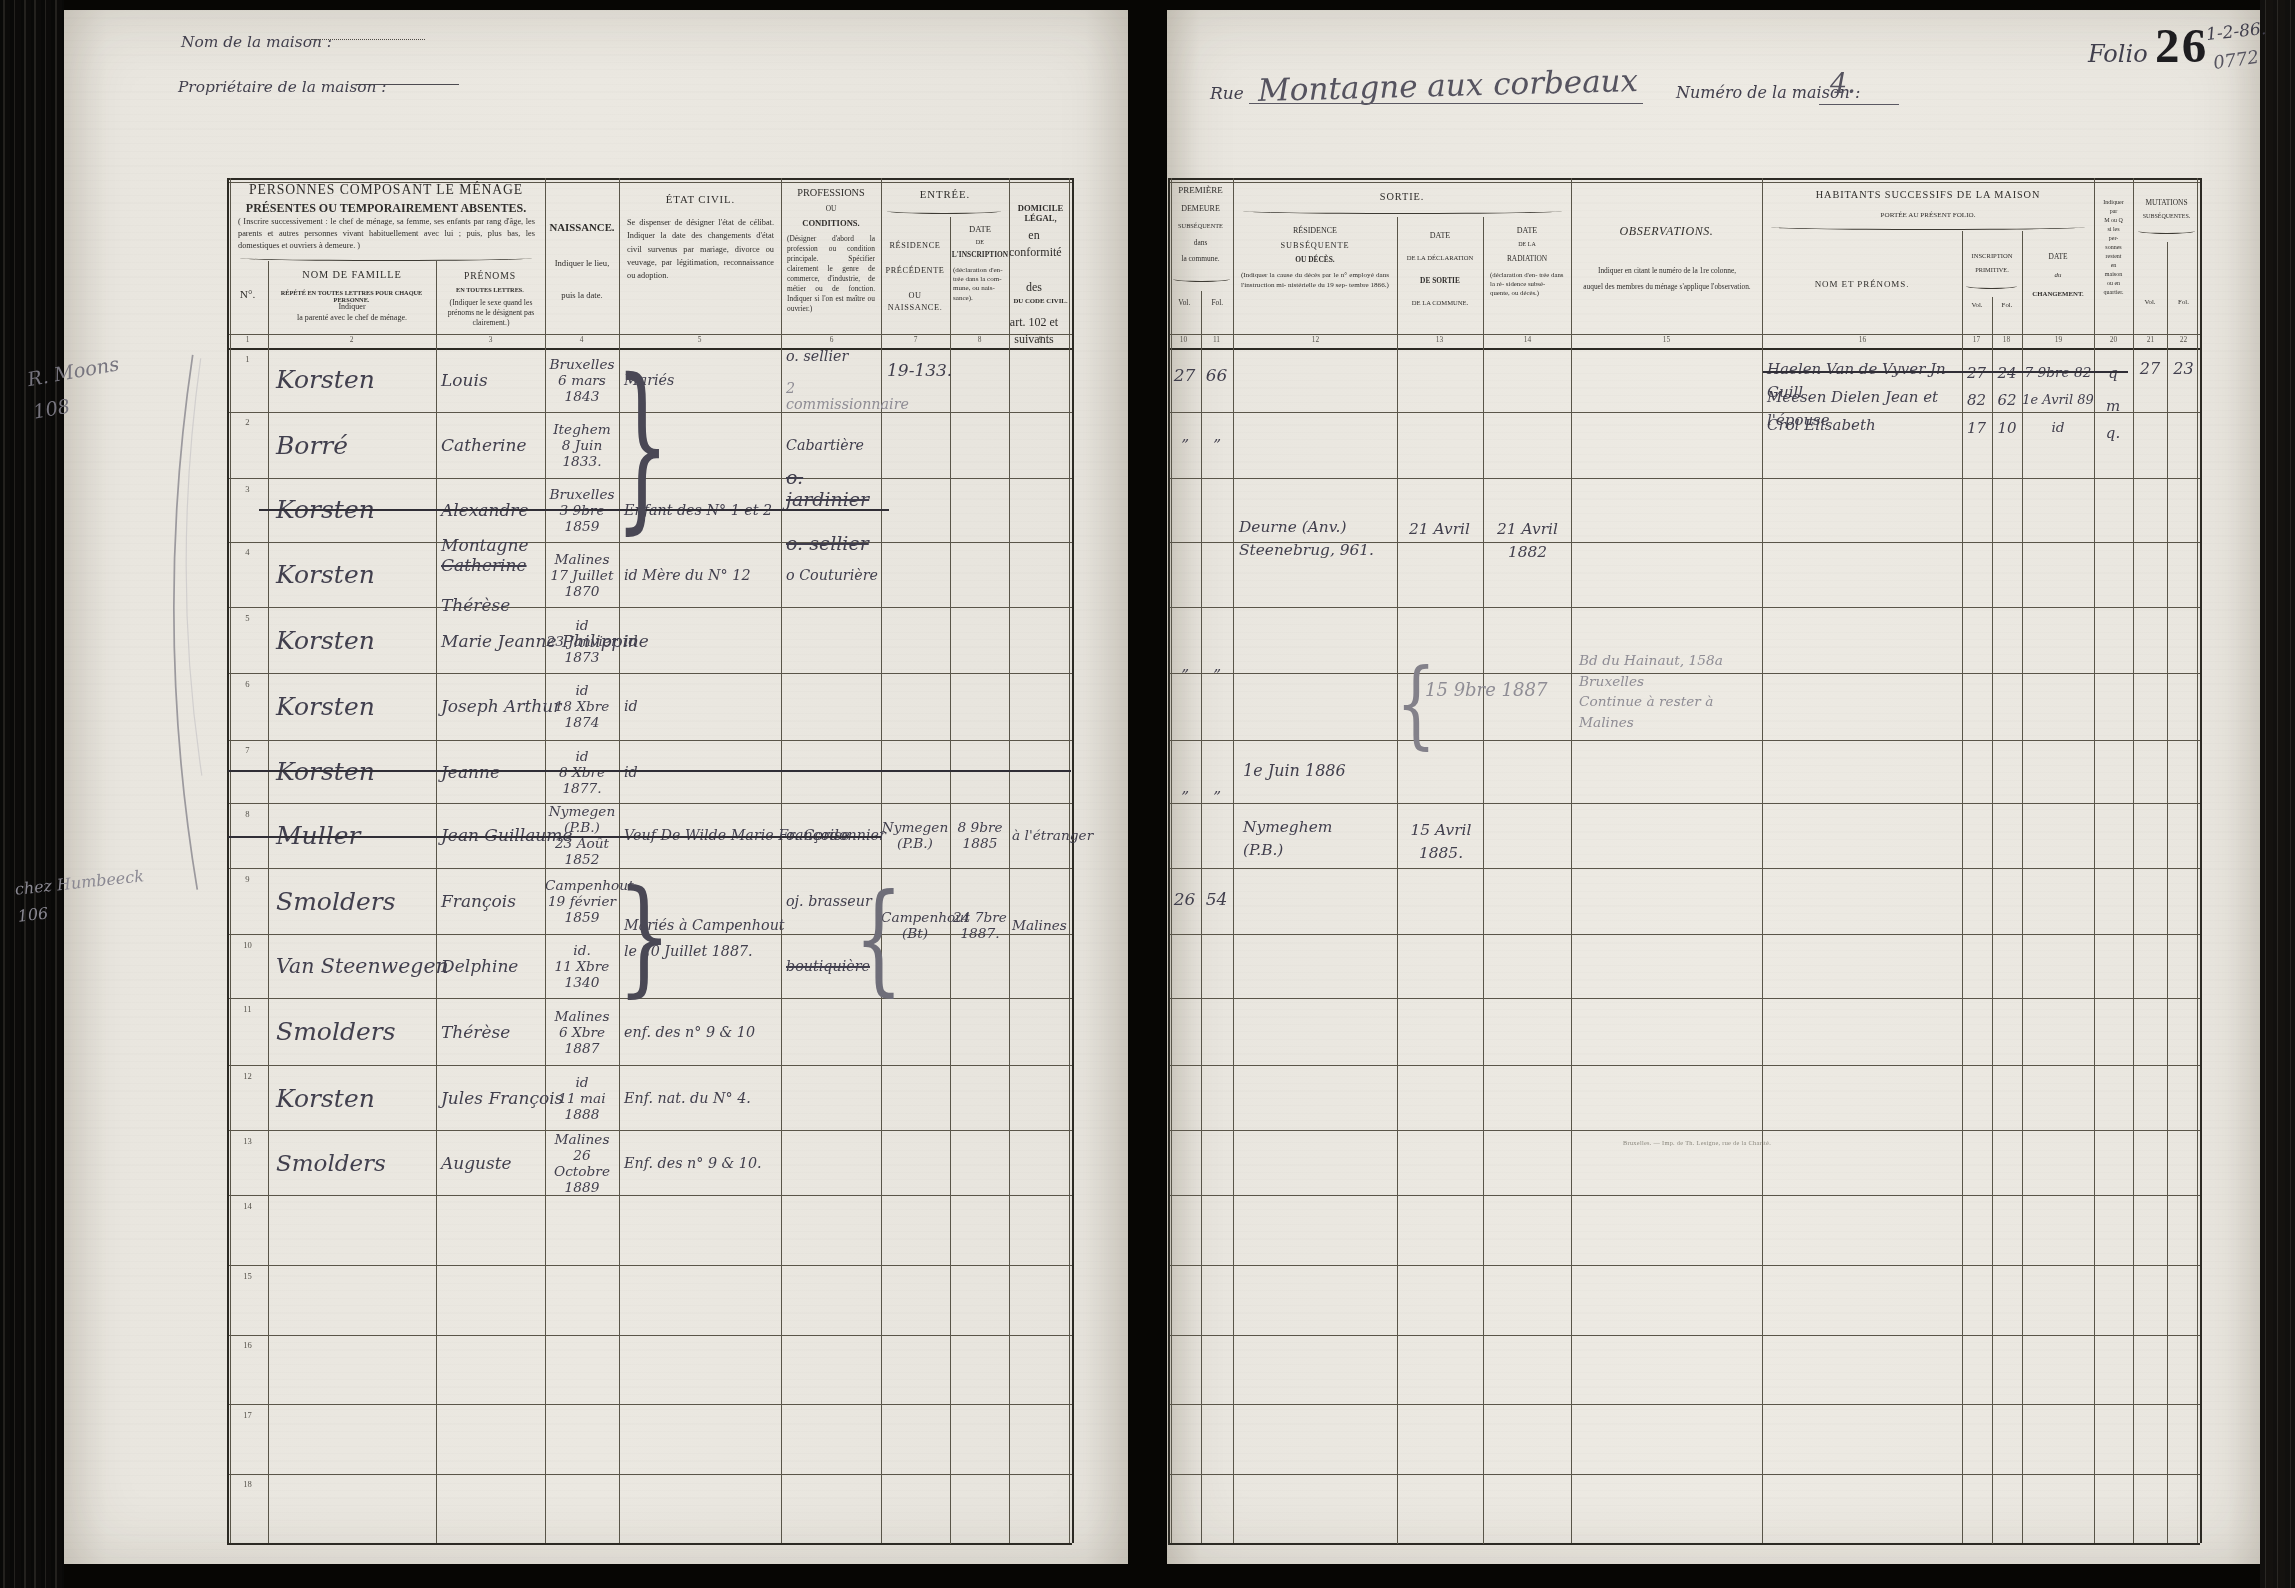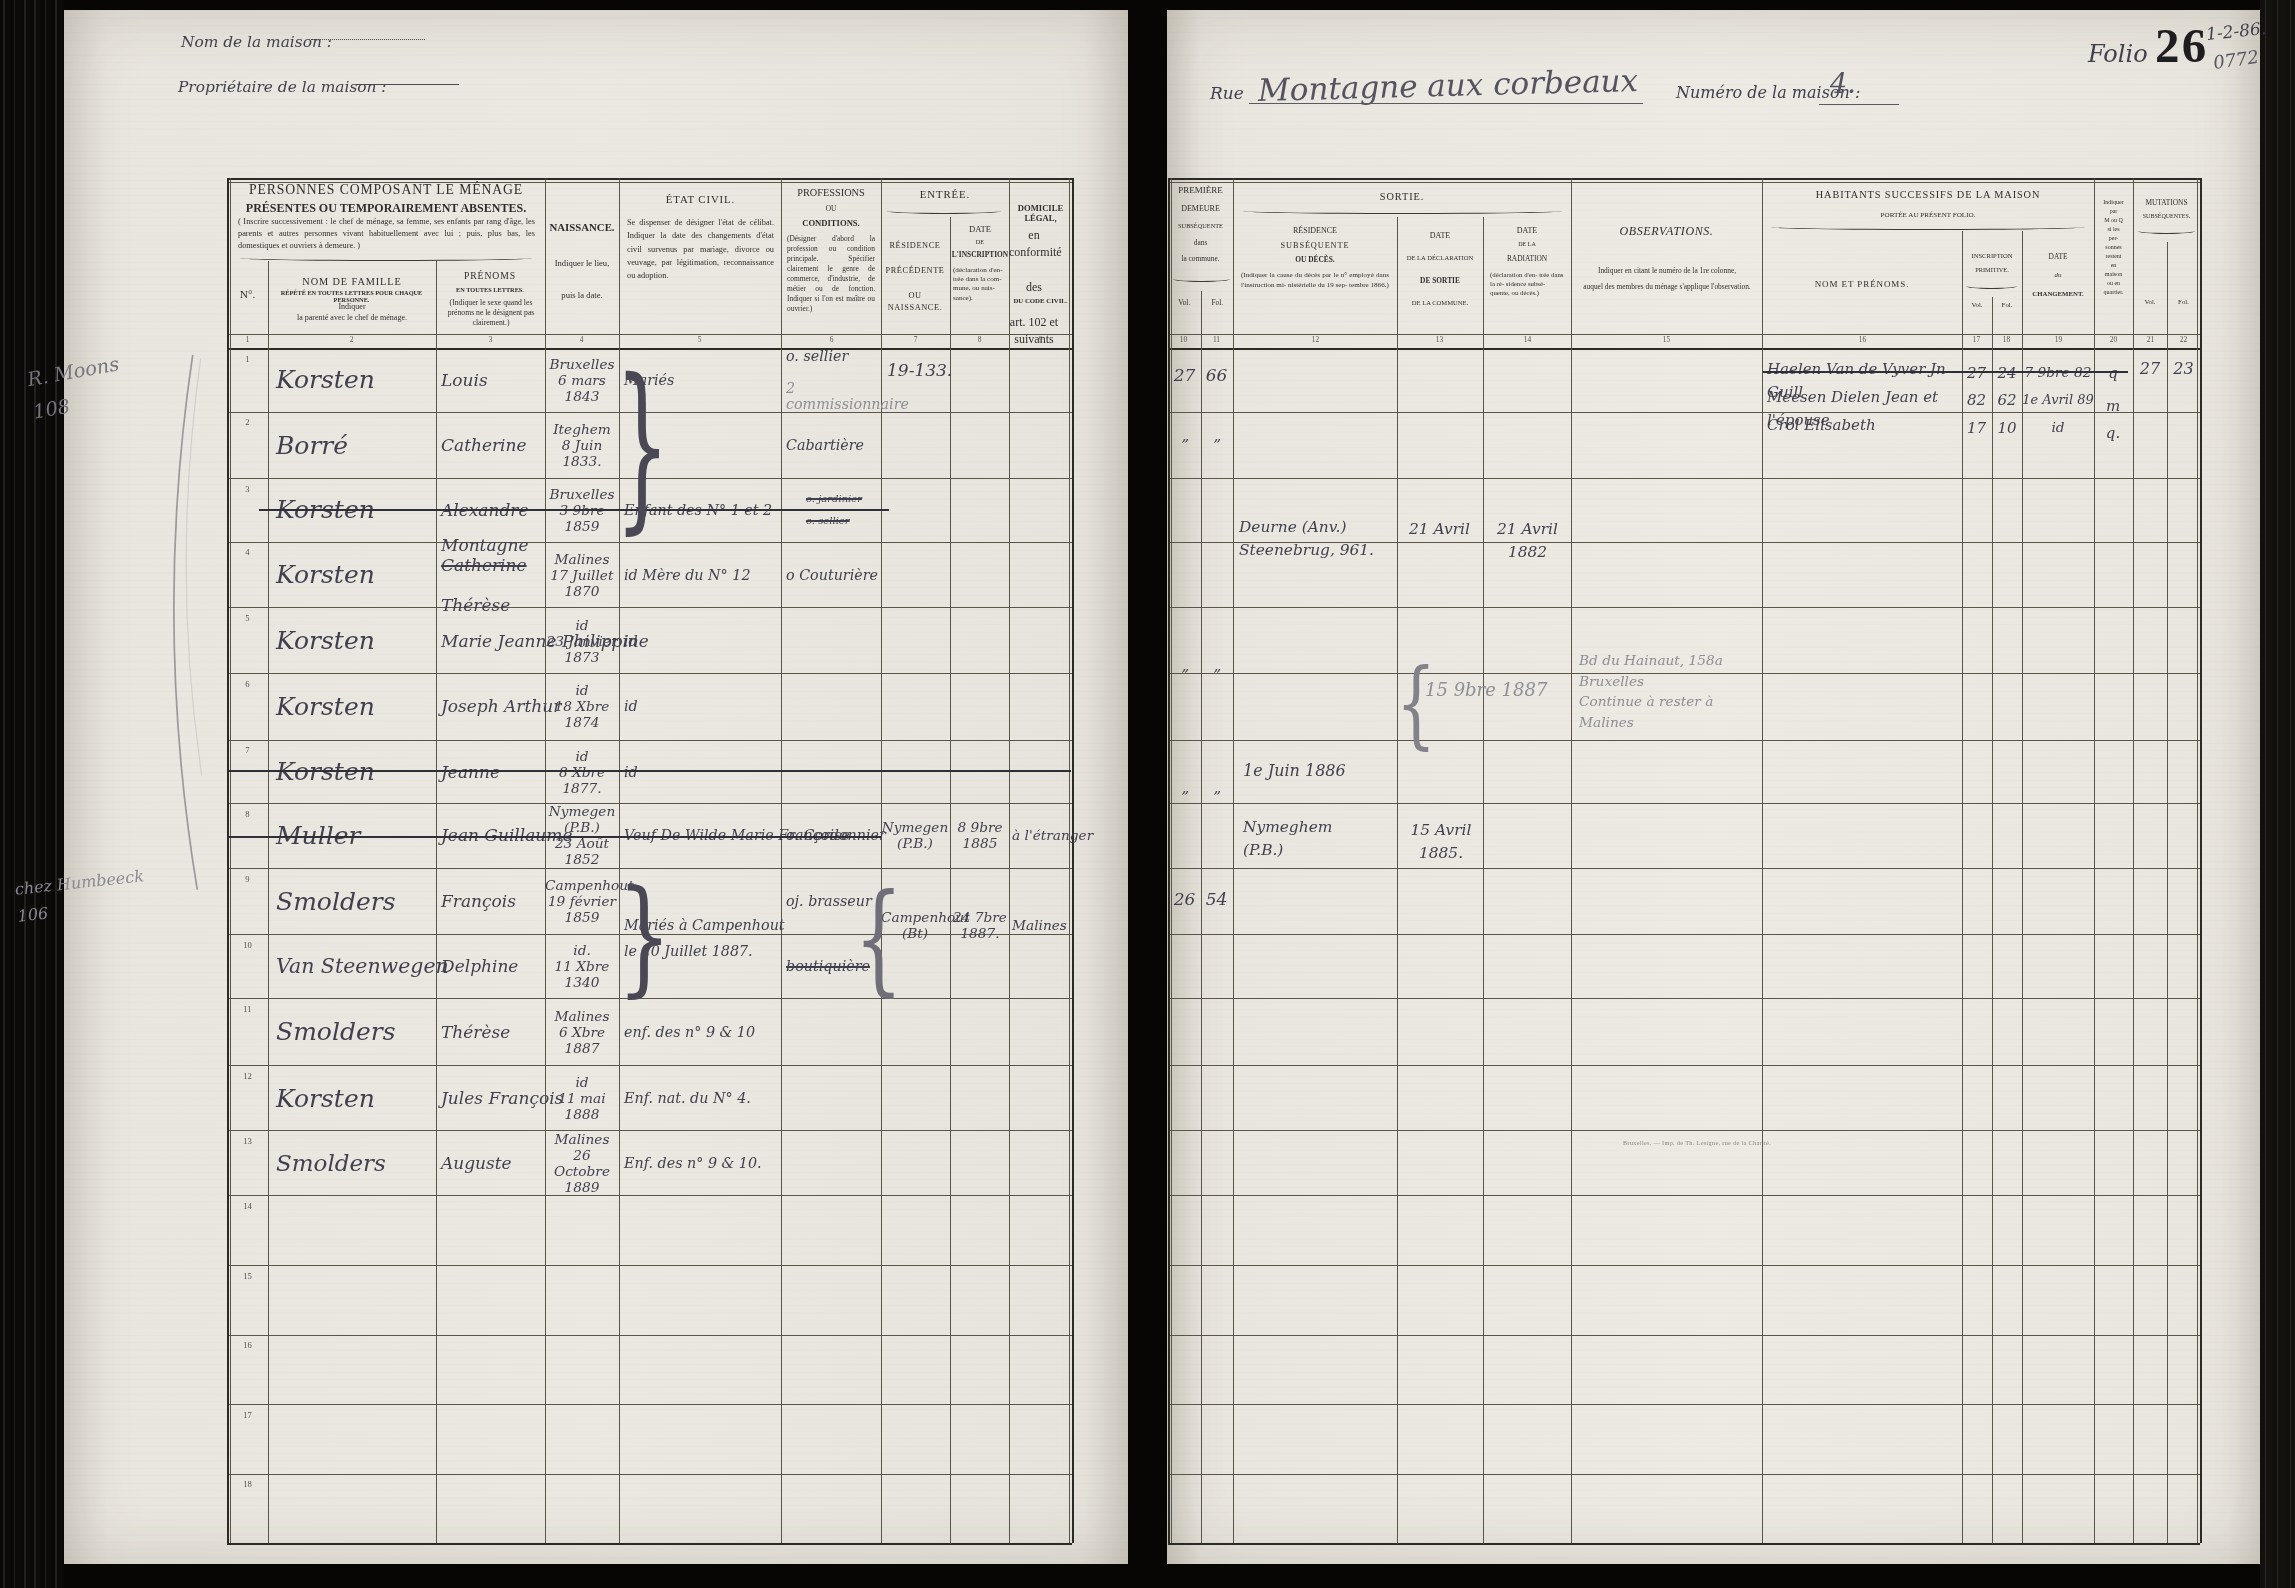--- a/index.html
+++ b/index.html
@@ -111,21 +111,21 @@
       <div class="gridv" style="left: 781px; top: 178px; height: 1365px; width: 1.1px;"></div>
       <div class="gridv" style="left: 881px; top: 178px; height: 1365px; width: 1.1px;"></div>
       <div class="gridv" style="left: 1009px; top: 178px; height: 1365px; width: 1.1px;"></div>
       <div class="gridv" style="left: 950px; top: 217px; height: 1327px; width: 1.1px;"></div>
       <div class="sq" style="left: 240px; top: 255px; width: 292px;"></div>
       <div class="sq" style="left: 887px; top: 208px; width: 114px;"></div>
       <div class="abs pr c ls ml" style="left: 227px; top: 182px; width: 318px; font-size: 13.7px;">PERSONNES COMPOSANT LE MÉNAGE</div>
       <div class="abs pr c b ml" style="left: 227px; top: 201px; width: 318px; font-size: 12px;">PRÉSENTES OU TEMPORAIREMENT ABSENTES.</div>
       <div class="abs pr j ml" style="left: 238px; top: 216px; width: 297px; font-size: 8.3px; line-height: 1.45;">( Inscrire successivement : le chef de ménage, sa femme, ses enfants par rang d'âge, les parents et autres personnes vivant habituellement avec lui ; puis, plus bas, les domestiques et ouvriers à demeure. )</div>
       <div class="abs pr c ml" style="left: 227px; top: 288px; width: 41px; font-size: 11.4px;">N°.</div>
-      <div class="abs pr c ls ml" style="left: 268px; top: 276px; width: 168px; font-size: 10.3px; font-family: Liberation Serif, serif;">NOM DE FAMILLE</div>
+      <div class="abs pr c ls ml" style="left: 268px; top: 269px; width: 168px; font-size: 10.3px; font-family: Liberation Serif, serif;">NOM DE FAMILLE</div>
       <div class="abs pr c b ml" style="left: 271px; top: 289px; width: 161px; font-size: 6.3px;">RÉPÉTÉ EN TOUTES LETTRES POUR CHAQUE PERSONNE.</div>
       <div class="abs pr c ml" style="left: 268px; top: 301px; width: 168px; font-size: 8px; line-height: 1.4;">Indiquer
 la parenté avec le chef de ménage.</div>
       <div class="abs pr c ls ml" style="left: 436px; top: 270px; width: 108px; font-size: 9.7px;">PRÉNOMS</div>
       <div class="abs pr c b ml" style="left: 436px; top: 286px; width: 108px; font-size: 6.3px;">EN TOUTES LETTRES.</div>
       <div class="abs pr c ml" style="left: 441px; top: 298px; width: 100px; font-size: 7.7px; line-height: 1.3;">(Indiquer le sexe quand les prénoms ne le désignent pas clairement.)</div>
       <div class="abs pr c ml" style="left: 545px; top: 221px; width: 74px; font-size: 10.8px; font-weight: bold;">NAISSANCE.</div>
       <div class="abs pr c ml" style="left: 545px; top: 258px; width: 74px; font-size: 8.6px;">Indiquer le lieu,</div>
       <div class="abs pr c ml" style="left: 545px; top: 290px; width: 74px; font-size: 8.6px;">puis la date.</div>
       <div class="abs pr c ls ml" style="left: 619px; top: 193px; width: 163px; font-size: 10.8px;">ÉTAT CIVIL.</div>
@@ -180,21 +180,21 @@
 8 Juin
 1833.</div>
       <div class="abs hw cell nw ml" style="left: 786px; top: 414px; width: 94px; font-size: 14.3px; height: 62px;">Cabartière</div>
       <div class="abs pr c num ml" style="left: 227px; top: 484px; width: 41px; font-size: 8.6px;">3</div>
       <div class="abs hw cell nw ml" style="left: 276px; top: 480px; width: 160px; font-size: 25px; height: 59px;">Korsten</div>
       <div class="abs hw cell nw ml" style="left: 441px; top: 480px; width: 104px; font-size: 17px; height: 59px;">Alexandre</div>
       <div class="abs hw cell c ml" style="left: 545px; top: 480px; width: 74px; font-size: 13.7px; height: 59px;">Bruxelles
 3 9bre
 1859</div>
       <div class="abs hw cell nw ml" style="left: 624px; top: 480px; width: 155px; font-size: 14.3px; height: 59px;">Enfant des N° 1 et 2</div>
-      <div class="abs hw cell nw" style="left: 786px; top: 480px; width: 94px; font-size: 10px; height: 59px; margin-left: 20px;">
+      <div class="abs hw cell nw" style="left: 786px; top: 480px; width: 94px; font-size: 19px; height: 59px;">
         <span class="ml stk">o. jardinier</span>
         <span class="ml stk">
 o. sellier</span>
       </div>
       <div class="abs pr c num ml" style="left: 227px; top: 547px; width: 41px; font-size: 8.6px;">4</div>
       <div class="abs hw cell nw ml" style="left: 276px; top: 544px; width: 160px; font-size: 25px; height: 61px;">Korsten</div>
       <div class="abs hw cell nw" style="left: 441px; top: 544px; width: 104px; font-size: 17px; height: 61px;">
         <span class="ml">Montagne </span>
         <span class="ml stk">Catherine</span>
         <span class="ml">

